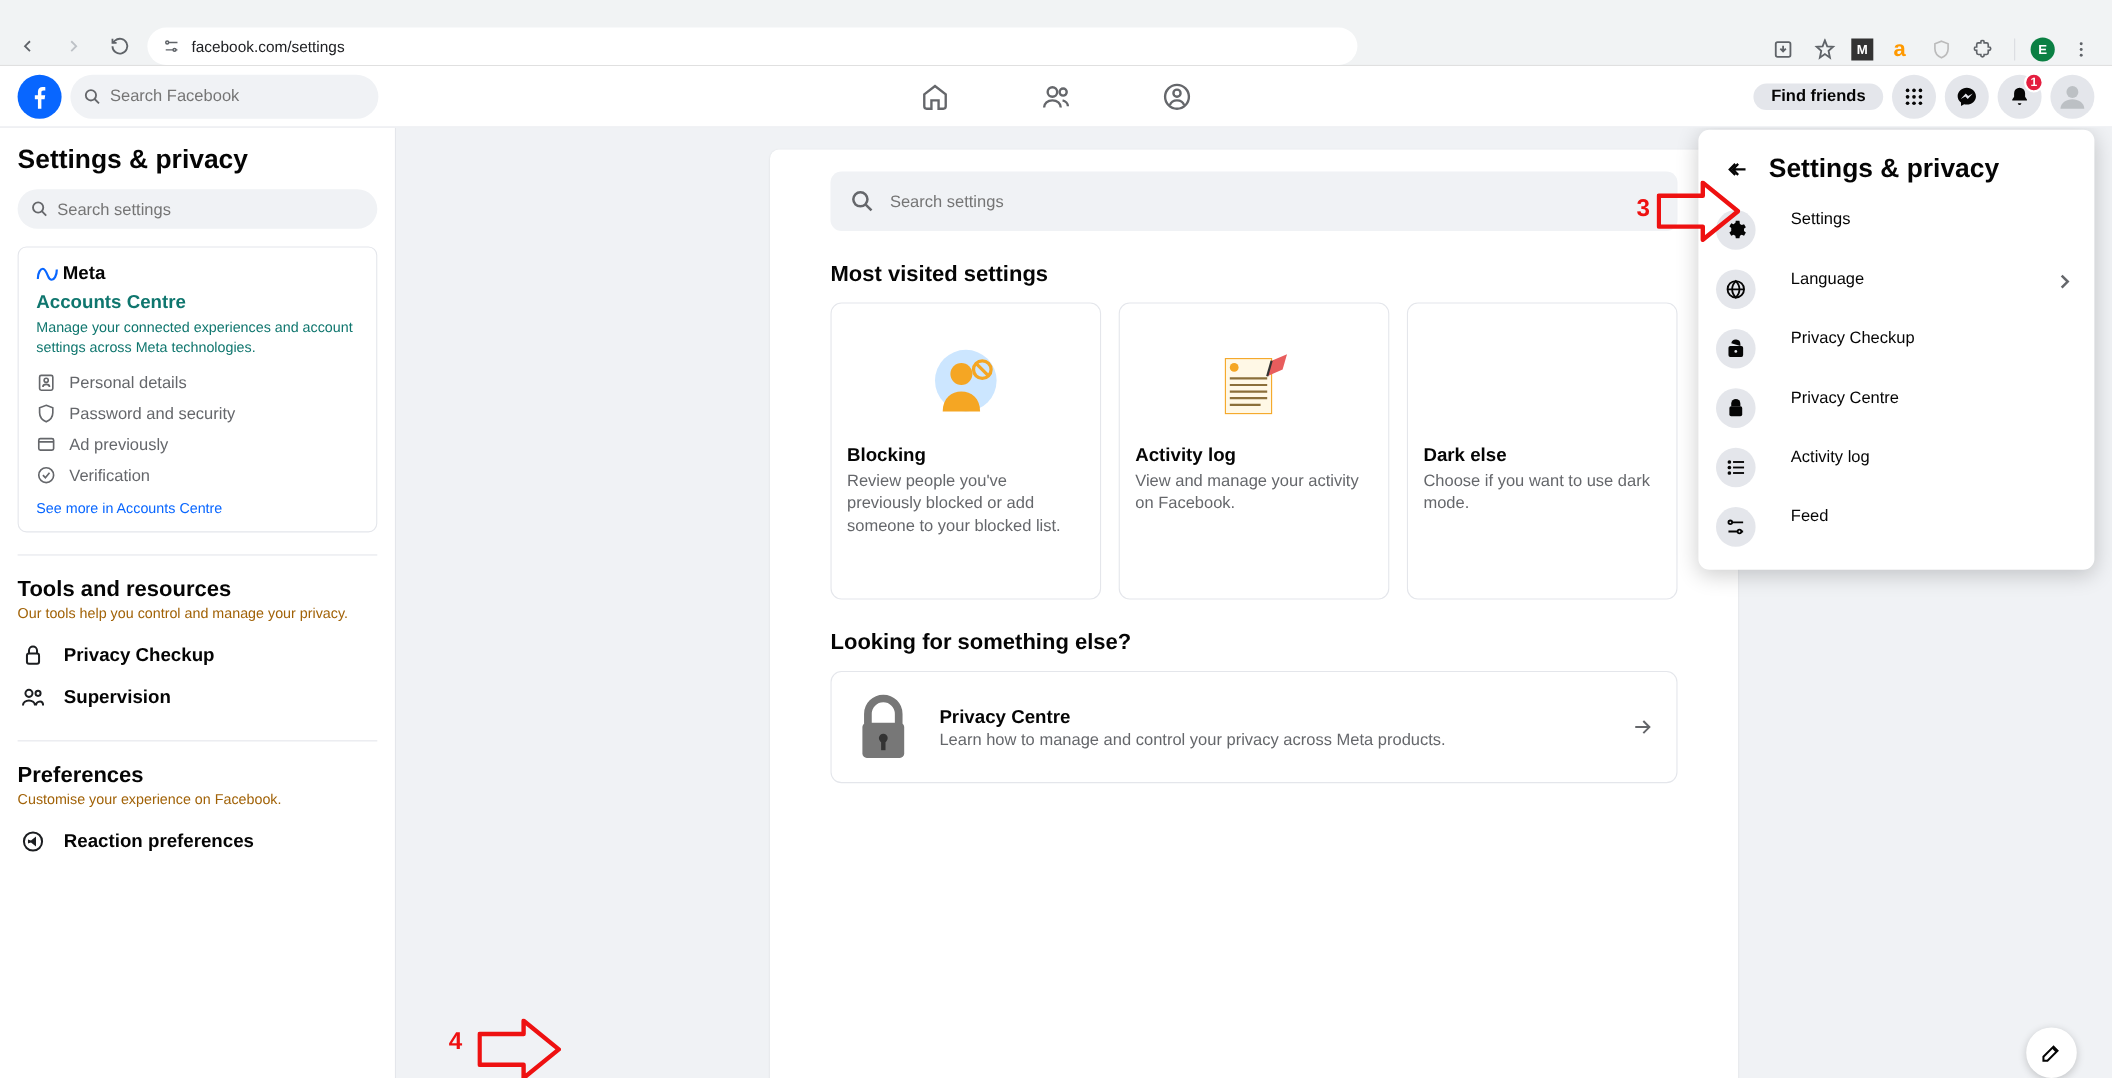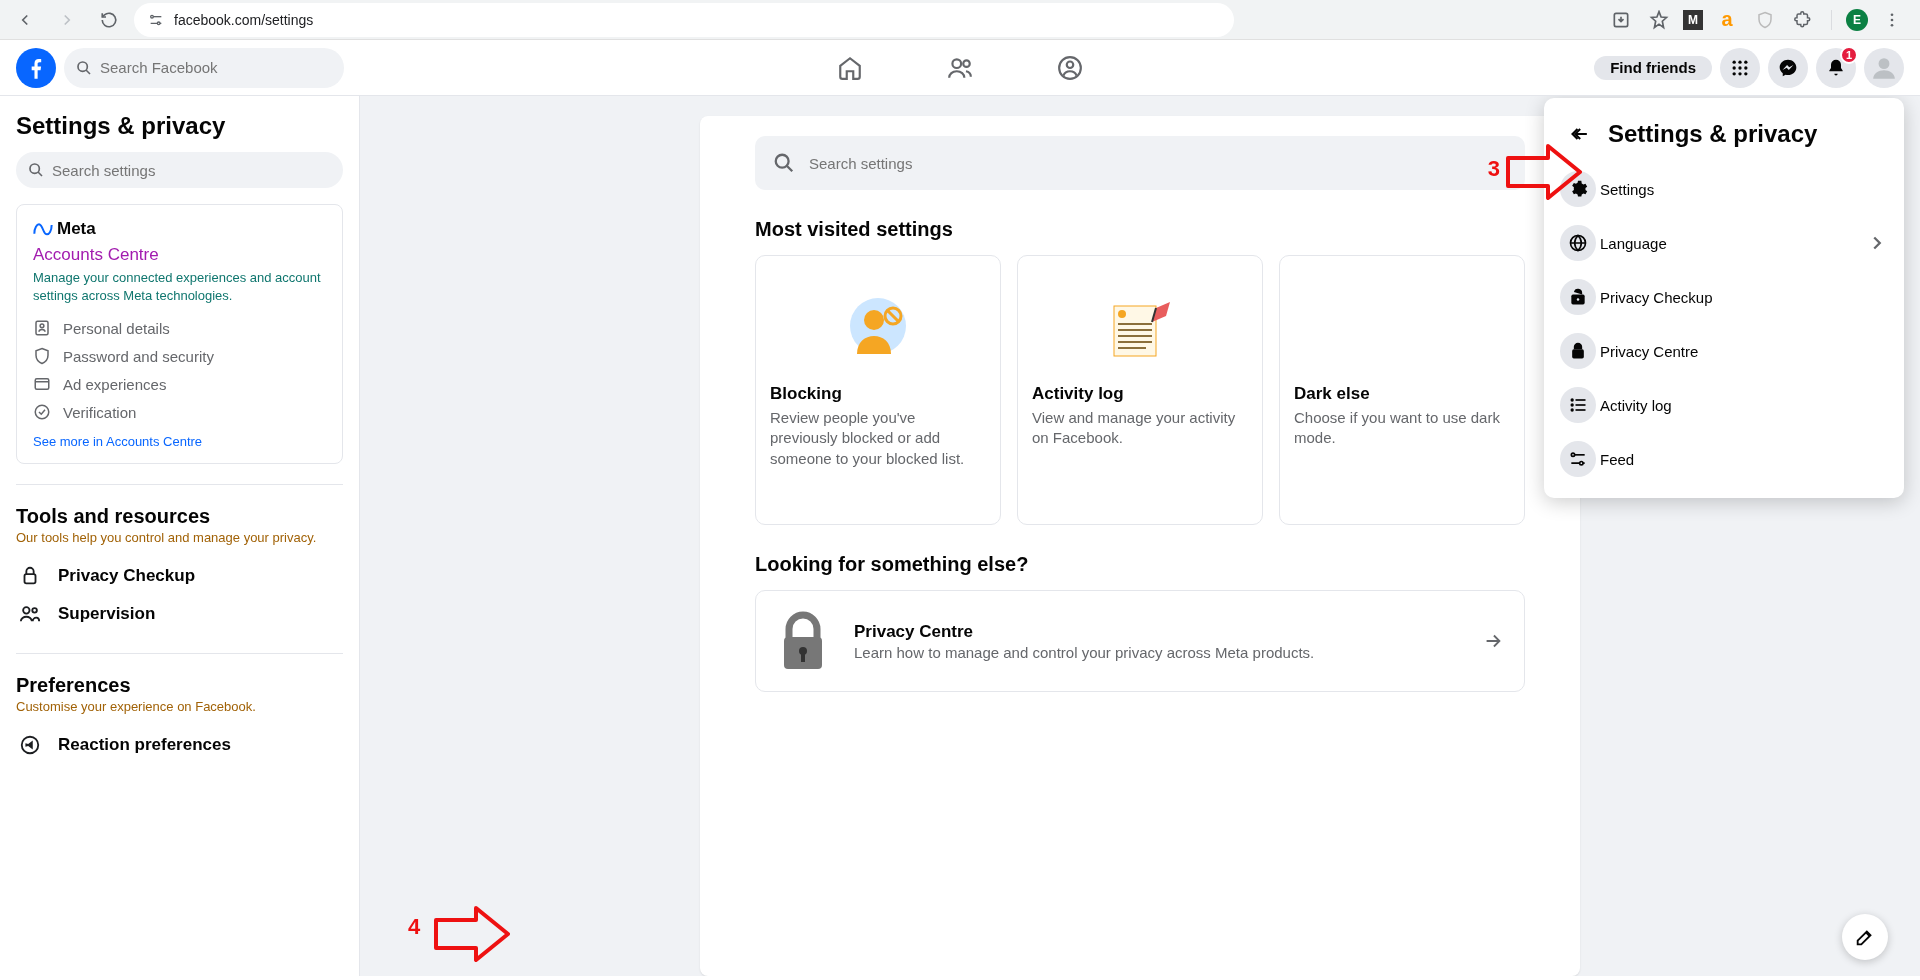--- a/index.html
+++ b/index.html
@@ -1,19 +1,19 @@
 <!DOCTYPE html>
 <html><head>
 <meta charset="utf-8">
 <style>
 * { margin: 0; padding: 0; box-sizing: border-box; font-family: -apple-system, BlinkMacSystemFont, "Segoe UI", Helvetica, Arial, sans-serif; }
 body { background: #fff; overflow: hidden; width: 1920px; height: 980px; position: relative; }
 
 
-.browser-bar { height: 40px; background: #f1f3f4; display: flex; align-items: center; padding: 0 8px; gap: 8px; border-bottom: 1px solid #e0e0e0; }
+.browser-bar { height: 60px; background: #f1f3f4; display: flex; align-items: flex-end; padding: 0 8px; gap: 8px; border-bottom: 1px solid #e0e0e0; }
 .nav-btn { width: 34px; height: 34px; display: flex; align-items: center; justify-content: center; color: #5f6368; border-radius: 50%; cursor: pointer; }
 .nav-btn.disabled { color: #bdc1c6; }
 .url-bar { flex: 1; height: 34px; background: #fff; border-radius: 17px; display: flex; align-items: center; padding: 0 14px; gap: 10px; color: #5f6368; font-size: 14px; max-width: 1100px; }
 .url-text { color: #202124; }
 .browser-right { display: flex; align-items: center; gap: 10px; margin-left: auto; padding-right: 6px; }
 .br-icon { width: 28px; height: 28px; display:flex; align-items:center; justify-content:center; color:#5f6368; }
 .br-badge { width:22px; height:22px; border-radius:50%; background:#0b8043; color:#fff; font-size:12px; display:flex; align-items:center; justify-content:center; font-weight:600; }
 .br-sep { width:1px; height:20px; background:#dadce0; margin: 0 4px; }
 
 
@@ -31,21 +31,21 @@
 
 
 .layout { display:flex; height: calc(980px - 44px - 56px); }
 .sidebar { width: 360px; background:#fff; border-right:1px solid #e4e6eb; padding: 16px; overflow-y:auto; }
 .sidebar h1 { font-size: 24px; font-weight: 700; color:#050505; margin-bottom: 12px; }
 .side-search { height:36px; background:#f0f2f5; border-radius:18px; display:flex; align-items:center; padding:0 12px; gap:8px; color:#65676b; margin-bottom: 16px; }
 .side-search input { border:none; background:transparent; outline:none; font-size:15px; flex:1; }
 
 .card { border:1px solid #e4e6eb; border-radius:8px; padding:14px 16px; margin-bottom: 20px; }
 .meta-logo { display:flex; align-items:center; gap:4px; font-weight:700; font-size:17px; color:#050505; margin-bottom:6px; }
-.card-title { font-weight:400; font-size:17px; margin-bottom:4px; color:#a21caf; }
+.card-title { font-weight:700; font-size:17px; margin-bottom:4px; color:#0f766e; }
 .card-desc { font-size:13px; color:#0f766e; line-height:1.35; margin-bottom:10px; }
 .card-row { display:flex; align-items:center; gap:12px; font-size:15px; color:#65676b; padding: 5px 0; }
 .card-link { color:#0866ff; font-size:13px; margin-top:8px; display:block; }
 
 .sec-divider { border:none; border-top:1px solid #e4e6eb; margin: 20px 0; }
 .sec-title { font-size:20px; font-weight:700; color:#050505; margin-bottom:2px; }
 .sec-sub { font-size:13px; color:#a16207; margin-bottom:12px; }
 .sec-row { display:flex; align-items:center; gap:14px; padding:8px 0; font-size:17px; font-weight:600; color:#050505; }
 .sec-row .ico { width:28px; display:flex; justify-content:center; color:#1c1e21; }
 
@@ -65,21 +65,21 @@
 
 .else-card { border:1px solid #e4e6eb; border-radius:10px; padding: 20px; display:flex; align-items:center; gap:24px; }
 .else-card h4 { font-size:17px; font-weight:700; color:#050505; margin-bottom:2px; }
 .else-card p { font-size:15px; color:#65676b; }
 
 
 .dropdown { position:absolute; top: 2px; right: 16px; width: 360px; background:#fff; border-radius:10px; box-shadow: 0 4px 20px rgba(0,0,0,0.2); padding: 8px 8px 12px; z-index: 50; }
 .dd-header { display:flex; align-items:center; gap:12px; padding: 10px 8px; }
 .dd-back { width:36px; height:36px; border-radius:50%; display:flex; align-items:center; justify-content:center; }
 .dd-title { font-size:24px; font-weight:700; color:#050505; }
-.dd-item { display:flex; align-items:center; gap:4px; padding: 9px 8px; border-radius:8px; cursor:pointer; }
+.dd-item { display:flex; gap:32px; padding: 9px 8px; border-radius:8px; cursor:pointer; }
 .dd-icon { width:36px; height:36px; border-radius:50%; background:#e4e6eb; display:flex; align-items:center; justify-content:center; color:#050505; flex-shrink:0; }
 .dd-label { font-size:15px; font-weight:500; color:#050505; flex:1; }
 .dd-chevron { color:#65676b; }
 
 
 .anno-arrow { position:absolute; z-index:60; }
 .anno-num { position:absolute; font-size:22px; font-weight:700; color:#e11; z-index:61; }
 
 
 .fab { position:absolute; bottom:16px; right:32px; width:46px; height:46px; border-radius:50%; background:#fff; box-shadow:0 2px 8px rgba(0,0,0,0.2); display:flex; align-items:center; justify-content:center; z-index:40; }
@@ -253,21 +253,21 @@
           <svg width="18" height="18" viewBox="0 0 24 24" fill="none" stroke="currentColor" stroke-width="2">
             <path d="M12 2l8 3v6c0 5-3.5 9-8 11-4.5-2-8-6-8-11V5z"></path>
           </svg>
           <span>Password and security</span>
         </div>
       <div class="card-row">
           <svg width="18" height="18" viewBox="0 0 24 24" fill="none" stroke="currentColor" stroke-width="2">
             <rect x="3" y="5" width="18" height="14" rx="2"></rect>
             <path d="M3 9h18"></path>
           </svg>
-          <span>Ad experiences</span>
+          <span>Ad previously</span>
         </div>
       <div class="card-row">
           <svg width="18" height="18" viewBox="0 0 24 24" fill="none" stroke="currentColor" stroke-width="2">
             <circle cx="12" cy="12" r="9"></circle>
             <path d="M8 12l3 3 5-6"></path>
           </svg>
           <span>Verification</span>
         </div>
       <a class="card-link">See more in Accounts Centre</a>
     </div>

